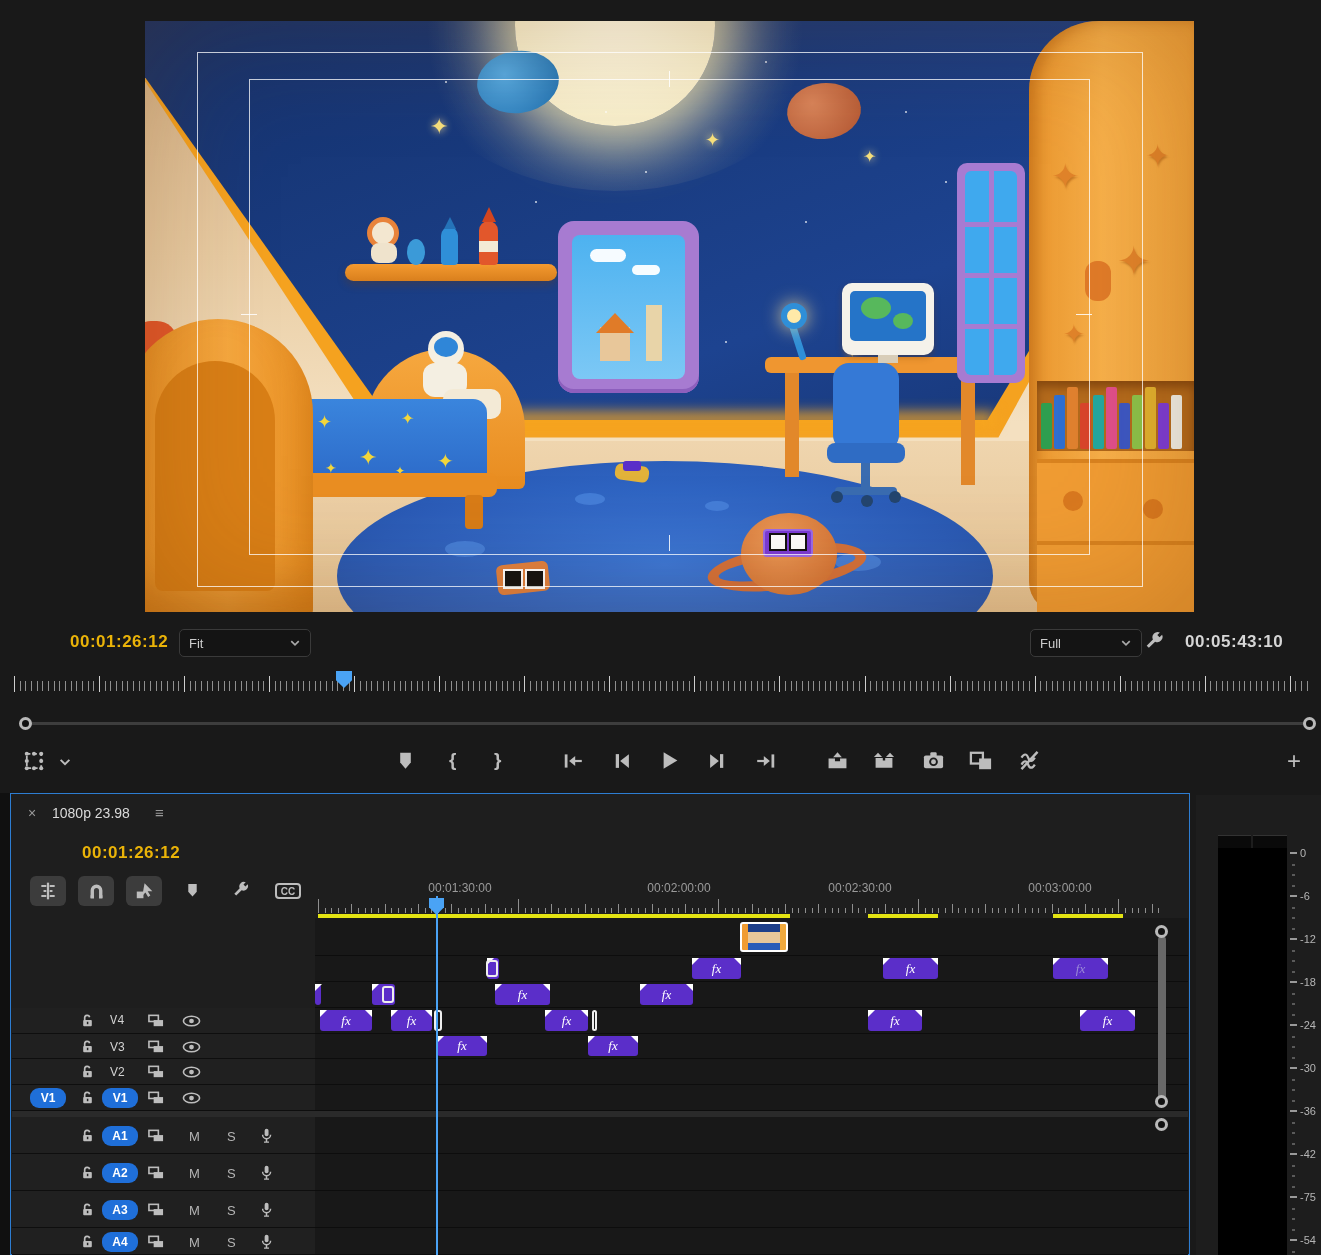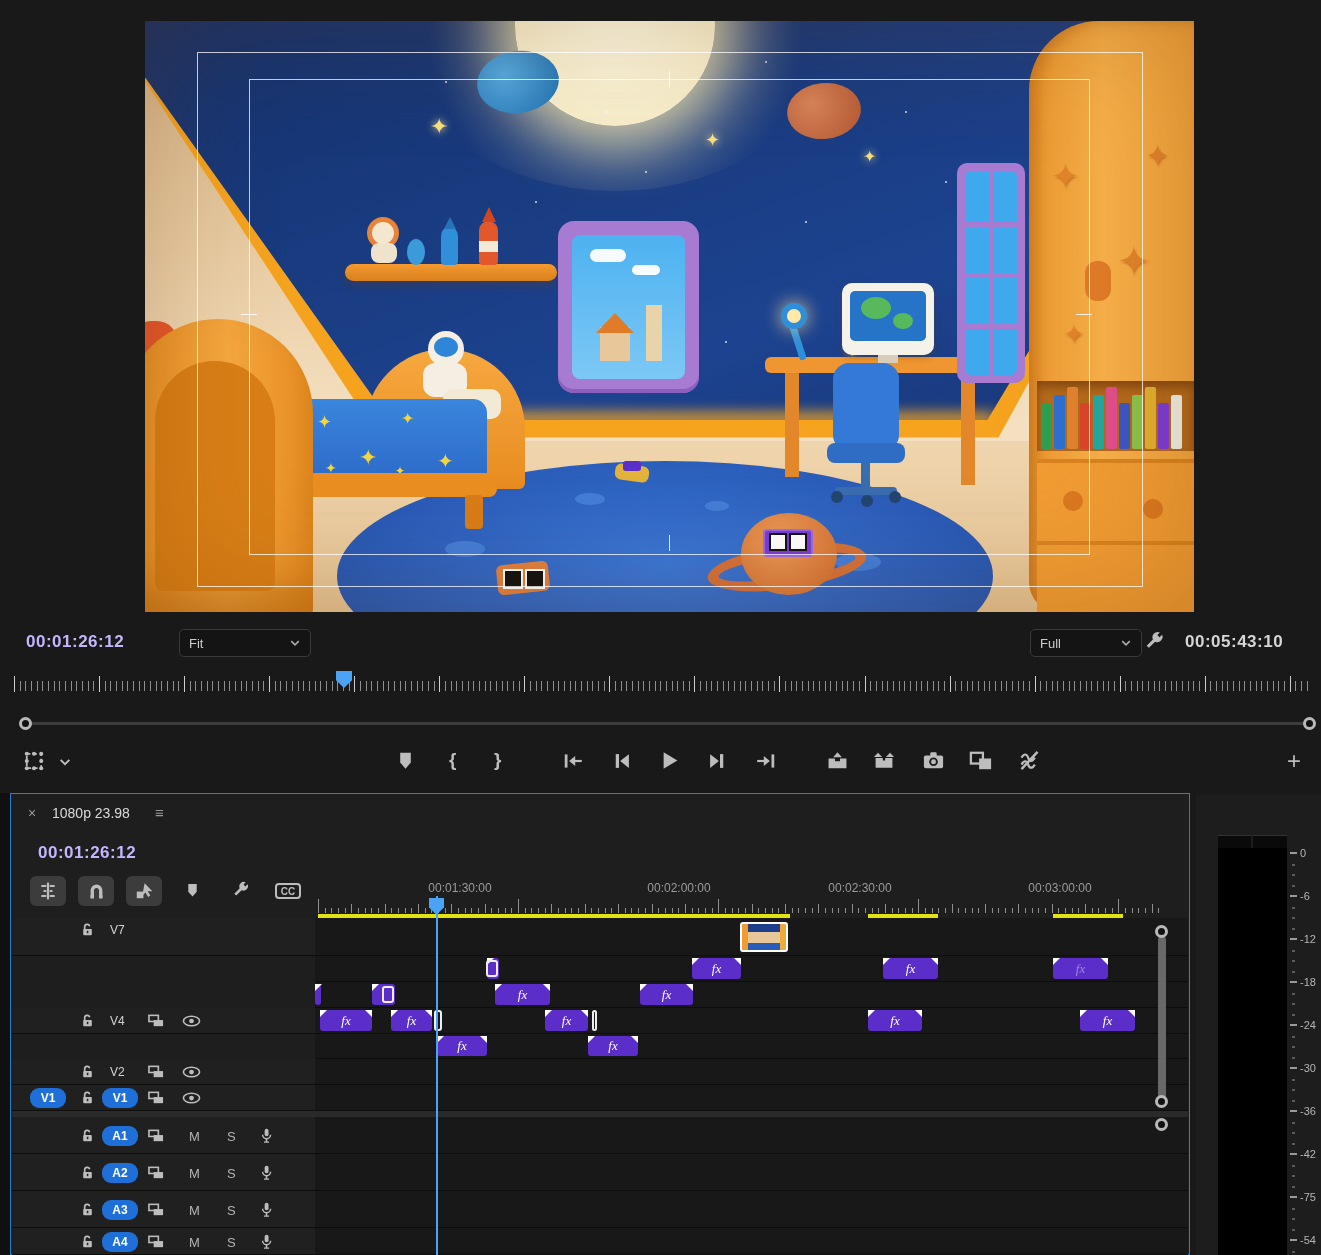--- a/index.html
+++ b/index.html
@@ -2,21 +2,21 @@
 <html><head>
 <meta charset="utf-8">
 <style>
   html,body{margin:0;padding:0;background:#0c0c0c;}
   #app{position:relative;width:1321px;height:1255px;background:#191919;overflow:hidden;
        font-family:"Liberation Sans",sans-serif;color:#c8c8c8;-webkit-font-smoothing:antialiased;}
   .a{position:absolute;}
   .ico{color:#bdbdbd;display:flex;align-items:center;justify-content:center;}
   .ico svg{width:100%;height:100%;}
   .tc{font-weight:bold;font-size:17px;letter-spacing:.5px;}
-  .tc.blue{color:#c4b5fd;}
+  .tc.blue{color:#eab308;margin-left:44px;}
   .tc.white{color:#d6d6d6;}
   .dropdown{background:#141414;border:1px solid #3a3a3a;border-radius:5px;height:26px;
             display:flex;align-items:center;justify-content:space-between;padding:0 9px;
             font-size:13px;color:#cccccc;}
   .dropdown .chev{width:12px;height:12px;color:#aaa;}
   
   #video{position:absolute;left:145px;top:21px;width:1049px;height:591px;overflow:hidden;
          background:linear-gradient(180deg,#d4b186 0%,#e9cda4 40%,#f4e0c0 68%);}
   #video .guide{position:absolute;border:1px solid rgba(255,255,255,.75);}
   .star{position:absolute;color:#f7e07c;text-shadow:0 0 8px #ffe79a;}
@@ -714,34 +714,24 @@
       <div style="position: absolute; left: 830.08px; bottom: 5px; width: 1px; height: 5px; background: rgb(143, 143, 143);"></div>
       <div style="position: absolute; left: 836.75px; bottom: 5px; width: 1px; height: 9px; background: rgb(143, 143, 143);"></div>
       <div style="position: absolute; left: 843.42px; bottom: 5px; width: 1px; height: 5px; background: rgb(143, 143, 143);"></div>
       <div class="ylw" style="position: absolute; left: 3px; bottom: 0px; width: 472px;"></div>
       <div class="ylw" style="position: absolute; left: 553px; bottom: 0px; width: 70px;"></div>
       <div class="ylw" style="position: absolute; left: 738px; bottom: 0px; width: 70px;"></div>
       <div style="position: absolute; left: 114px; top: 20px; width: 15px; height: 17px; background: rgb(74, 163, 245); clip-path: polygon(0px 0px, 100% 0px, 100% 55%, 50% 100%, 0px 55%);"></div>
     </div>
 
   <div class="a" id="tl-tracks" style="left:0;top:918px;width:1190px;height:337px;">
-      <div class="hrow" style="position: absolute; top: 0px; height: 38px;">
-        <div class="ico" style="position: absolute; left: 68px; top: 12px; width: 15px; height: 15px; transform: translateY(-50%);">
-          <svg viewBox="0 0 16 16">
-            <path d="M5 7V4.6a2.7 2.7 0 0 1 5.3-.7" fill="none" stroke="currentColor" stroke-width="1.8"></path>
-            <rect x="3.4" y="6.8" width="9.2" height="6.8" rx="1" fill="currentColor"></rect>
-            <rect x="7.3" y="8.8" width="1.6" height="2.6" fill="#202020"></rect>
-          </svg>
-        </div>
-        <div class="trkname" style="position: absolute; left: 98px; top: 12px; transform: translateY(-50%);">V7</div>
-      </div>
       <div class="lrow" style="position: absolute; top: 0px; height: 38px;"></div>
       <div class="lrow" style="position: absolute; top: 38px; height: 26px;"></div>
       <div class="lrow" style="position: absolute; top: 64px; height: 26px;"></div>
-      <div class="hrow" style="position: absolute; top: 90px; height: 26px;">
+      <div class="hrow" style="position: absolute; top: 90px; height: 26px; font-family: Liberation Mono, monospace;">
         <div class="ico" style="position: absolute; left: 68px; top: 13px; width: 15px; height: 15px; transform: translateY(-50%);">
           <svg viewBox="0 0 16 16">
             <path d="M5 7V4.6a2.7 2.7 0 0 1 5.3-.7" fill="none" stroke="currentColor" stroke-width="1.8"></path>
             <rect x="3.4" y="6.8" width="9.2" height="6.8" rx="1" fill="currentColor"></rect>
             <rect x="7.3" y="8.8" width="1.6" height="2.6" fill="#202020"></rect>
           </svg>
         </div>
         <div class="trkname" style="position: absolute; left: 98px; top: 13px; transform: translateY(-50%);">V4</div>
         <div class="ico" style="position: absolute; left: 135px; top: 13px; width: 18px; height: 16px; transform: translateY(-50%);">
           <svg viewBox="0 0 19 17">
@@ -750,20 +740,42 @@
           </svg>
         </div>
         <div class="ico" style="position: absolute; left: 170px; top: 13px; width: 19px; height: 14px; transform: translateY(-50%);">
           <svg viewBox="0 0 20 14">
             <ellipse cx="10" cy="7" rx="8.5" ry="5" fill="none" stroke="currentColor" stroke-width="1.7"></ellipse>
             <circle cx="10" cy="7" r="2.5" fill="currentColor"></circle>
           </svg>
         </div>
       </div>
       <div class="lrow" style="position: absolute; top: 90px; height: 26px;"></div>
+      <div class="hrow" style="position: absolute; top: 116px; height: 25px;">
+        <div class="ico" style="position: absolute; left: 68px; top: 12.5px; width: 15px; height: 15px; transform: translateY(-50%);">
+          <svg viewBox="0 0 16 16">
+            <path d="M5 7V4.6a2.7 2.7 0 0 1 5.3-.7" fill="none" stroke="currentColor" stroke-width="1.8"></path>
+            <rect x="3.4" y="6.8" width="9.2" height="6.8" rx="1" fill="currentColor"></rect>
+            <rect x="7.3" y="8.8" width="1.6" height="2.6" fill="#202020"></rect>
+          </svg>
+        </div>
+        <div class="trkname" style="position: absolute; left: 98px; top: 12.5px; transform: translateY(-50%);">V3</div>
+        <div class="ico" style="position: absolute; left: 135px; top: 12.5px; width: 18px; height: 16px; transform: translateY(-50%);">
+          <svg viewBox="0 0 19 17">
+            <rect x="2" y="2.5" width="10" height="6.5" fill="none" stroke="currentColor" stroke-width="1.7"></rect>
+            <rect x="7" y="7.5" width="10" height="6.5" fill="currentColor"></rect>
+          </svg>
+        </div>
+        <div class="ico" style="position: absolute; left: 170px; top: 12.5px; width: 19px; height: 14px; transform: translateY(-50%);">
+          <svg viewBox="0 0 20 14">
+            <ellipse cx="10" cy="7" rx="8.5" ry="5" fill="none" stroke="currentColor" stroke-width="1.7"></ellipse>
+            <circle cx="10" cy="7" r="2.5" fill="currentColor"></circle>
+          </svg>
+        </div>
+      </div>
       <div class="lrow" style="position: absolute; top: 116px; height: 25px;"></div>
       <div class="hrow" style="position: absolute; top: 141px; height: 26px;">
         <div class="ico" style="position: absolute; left: 68px; top: 13px; width: 15px; height: 15px; transform: translateY(-50%);">
           <svg viewBox="0 0 16 16">
             <path d="M5 7V4.6a2.7 2.7 0 0 1 5.3-.7" fill="none" stroke="currentColor" stroke-width="1.8"></path>
             <rect x="3.4" y="6.8" width="9.2" height="6.8" rx="1" fill="currentColor"></rect>
             <rect x="7.3" y="8.8" width="1.6" height="2.6" fill="#202020"></rect>
           </svg>
         </div>
         <div class="trkname" style="position: absolute; left: 98px; top: 13px; transform: translateY(-50%);">V2</div>

